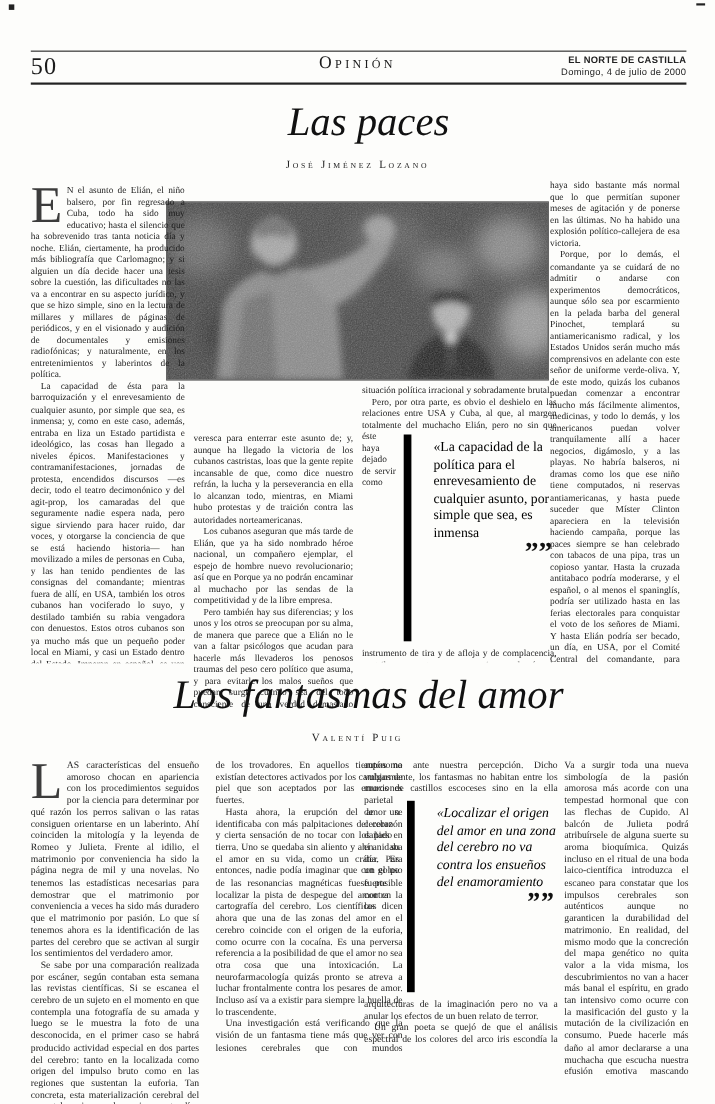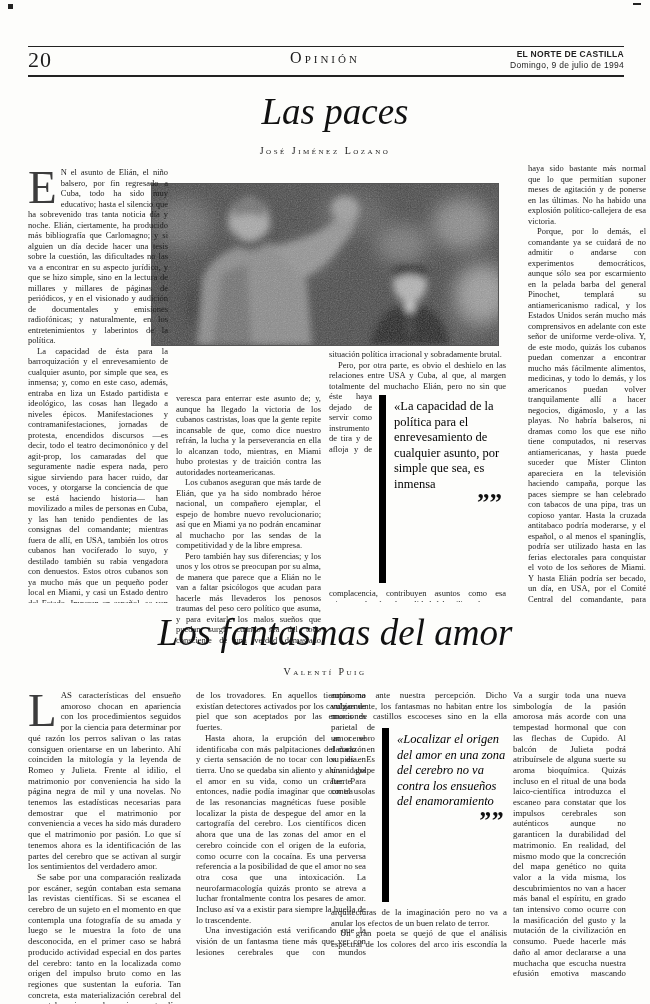--- a/index.html
+++ b/index.html
@@ -42,43 +42,43 @@
   .col p{margin:0;}
   .col p + p{text-indent:9px;}
   .dropcap{
     float:left;font-size:47px;line-height:39px;
     padding:1px 4px 0 0;color:#3c3c3c;
   }
   
   .pq-spacer{float:right;width:0;}
   .pullquote{
     float:right;clear:right;position:relative;
-    padding:6px 0 0 15px;margin:2px 0 3px 7px;
+    padding:6px 0 0 27px;margin:2px 0 3px 7px;
   }
   .pq-bar{position:absolute;left:0;top:2px;bottom:2px;width:7px;background:#000;}
   .pq-text{font-size:12.5px;line-height:15.5px;color:#000;text-align:left;}
   .pq-close{font-size:25px;line-height:22px;text-align:right;font-weight:bold;color:#111;padding-right:4px;}
   
   .photo{position:absolute;left:152px;top:184px;width:346px;height:161px;background:#444;outline:1px solid #555;}
   .photo svg{display:block;}
 </style>
 </head>
 <body>
 
 <div class="page">
 
   <div class="reg-mark" style="left:8px;top:4px;width:5px;height:5px;"></div>
   <div class="reg-mark" style="right:9px;top:3px;width:8px;height:2px;"></div>
 
   <div class="rule rule-top"></div>
-  <div class="page-number">20</div>
+  <div class="page-number">50</div>
   <div class="section-title">Opinión</div>
   <div class="mast-right">
     <div class="paper-name">EL NORTE DE CASTILLA</div>
-    <div class="paper-date">Domingo, 9 de julio de 1994</div>
+    <div class="paper-date">Domingo, 4 de julio de 2000</div>
   </div>
   <div class="rule rule-bottom"></div>
 
   <div class="art-title" style="top:92px;">Las paces</div>
   <div class="art-byline" style="top:145px;">José Jiménez Lozano</div>
 
   <div class="photo">
     <svg width="346" height="161" viewBox="0 0 346 161">
       <defs>
         <filter id="blur10" x="-30%" y="-30%" width="160%" height="160%">
@@ -129,37 +129,37 @@
 
   <div class="col" style="left:28px;top:167px;width:140px;height:436px;">
     <span class="dropcap">E</span>
     <p>N el asunto de Elián, el niño balsero, por fin regresado a Cuba, todo ha sido muy educativo; hasta el silencio que ha sobrevenido tras tanta noticia día y noche. Elián, ciertamente, ha producido más bibliografía que Carlomagno; y si alguien un día decide hacer una tesis sobre la cuestión, las dificultades no las va a encontrar en su aspecto jurídico, y que se hizo simple, sino en la lectura de millares y millares de páginas de periódicos, y en el visionado y audición de documentales y emisiones radiofónicas; y naturalmente, en los entretenimientos y laberintos de la política.</p>
     <p>La capacidad de ésta para la barroquización y el enrevesamiento de cualquier asunto, por simple que sea, es inmensa; y, como en este caso, además, entraba en liza un Estado partidista e ideológico, las cosas han llegado a niveles épicos. Manifestaciones y contramanifestaciones, jornadas de protesta, encendidos discursos —es decir, todo el teatro decimonónico y del agit-prop, los camaradas del que seguramente nadie espera nada, pero sigue sirviendo para hacer ruido, dar voces, y otorgarse la conciencia de que se está haciendo historia— han movilizado a miles de personas en Cuba, y las han tenido pendientes de las consignas del comandante; mientras fuera de allí, en USA, también los otros cubanos han vociferado lo suyo, y destilado también su rabia vengadora con denuestos. Estos otros cubanos son ya mucho más que un pequeño poder local en Miami, y casi un Estado dentro del Estado. Imperan en español, se ven allí más banderas españolas que americanas, y desde luego muchas más que en España; y los candidatos de los dos grandes partidos tienen que contar con ellos.</p>
 
   </div>
 
   <div class="col" style="left:176px;top:360px;width:145px;height:253px;margin-top:33px;">
     <p>veresca para enterrar este asunto de; y, aunque ha llegado la victoria de los cubanos castristas, loas que la gente repite incansable de que, como dice nuestro refrán, la lucha y la perseverancia en ella lo alcanzan todo, mientras, en Miami hubo protestas y de traición contra las autoridades norteamericanas.</p>
-    <p>Los cubanos aseguran que más tarde de Elián, que ya ha sido nombrado héroe nacional, un compañero ejemplar, el espejo de hombre nuevo revolucionario; así que en Miami ya no podrán encaminar al muchacho por las sendas de la competitividad y de la libre empresa.</p>
+    <p>Los cubanos aseguran que más tarde de Elián, que ya ha sido nombrado héroe nacional, un compañero ejemplar, el espejo de hombre nuevo revolucionario; así que en Porque ya no podrán encaminar al muchacho por las sendas de la competitividad y de la libre empresa.</p>
     <p>Pero también hay sus diferencias; y los unos y los otros se preocupan por su alma, de manera que parece que a Elián no le van a faltar psicólogos que acudan para hacerle más llevaderos los penosos traumas del peso cero político que asuma, y para evitarle los malos sueños que puedan surgir cuando sea del todo consciente de una verdad demasiado importante para él que todas estas historias: la pérdida de su madre, a la que en resumidas cuentas ha quitado la vida una</p>
   </div>
 
   <div class="col" style="left:329px;top:349px;width:177px;height:253px;">
     <span class="pq-spacer" style="height:42px;"></span>
     <aside class="pullquote" style="width:112px;min-height:186px;">
       <span class="pq-bar"></span>
       <div class="pq-text">«La capacidad de la política para el enrevesamiento de cualquier asunto, por simple que sea, es inmensa</div>
       <div class="pq-close">””</div>
     </aside>
     <p>situación política irracional y sobradamente brutal.</p>
     <p>Pero, por otra parte, es obvio el deshielo en las relaciones entre USA y Cuba, al que, al margen totalmente del muchacho Elián, pero no sin que éste haya dejado de servir como instrumento de tira y de afloja y de complacencia, contribuyen asuntos como esa misma nada cómoda realidad del exilio cubano en Miami, y el post-castrismo.</p>
 
   </div>
 
-  <div class="col" style="left:528px;top:163px;width:118px;height:440px;">
+  <div class="col" style="left:500px;top:163px;width:118px;height:440px;">
     <p>haya sido bastante más normal que lo que permitían suponer meses de agitación y de ponerse en las últimas. No ha habido una explosión político-callejera de esa victoria.</p>
     <p>Porque, por lo demás, el comandante ya se cuidará de no admitir o andarse con experimentos democráticos, aunque sólo sea por escarmiento en la pelada barba del general Pinochet, templará su antiamericanismo radical, y los Estados Unidos serán mucho más comprensivos en adelante con este señor de uniforme verde-oliva. Y, de este modo, quizás los cubanos puedan comenzar a encontrar mucho más fácilmente alimentos, medicinas, y todo lo demás, y los americanos puedan volver tranquilamente allí a hacer negocios, digámoslo, y a las playas. No habría balseros, ni dramas como los que ese niño tiene computados, ni reservas antiamericanas, y hasta puede suceder que Míster Clinton apareciera en la televisión haciendo campaña, porque las paces siempre se han celebrado con tabacos de una pipa, tras un copioso yantar. Hasta la cruzada antitabaco podría moderarse, y el español, o al menos el spaninglís, podría ser utilizado hasta en las ferias electorales para conquistar el voto de los señores de Miami. Y hasta Elián podría ser becado, un día, en USA, por el Comité Central del comandante, para doctorarse en Informática, y estar al tanto de lo que se vende, y de las Bolsas, y las ofertas correspondientes. Es la modernidad.</p>
   </div>
 
   <div class="art-title" style="top:613px;">Los fantasmas del amor</div>
   <div class="art-byline" style="top:666px;">Valentí Puig</div>
 
   <div class="col" style="left:28px;top:690px;width:153px;height:314px;font-size:8.8px;line-height:10.7px;">
     <span class="dropcap">L</span>
     <p>AS características del ensueño amoroso chocan en apariencia con los procedimientos seguidos por la ciencia para determinar por qué razón los perros salivan o las ratas consiguen orientarse en un laberinto. Ahí coinciden la mitología y la leyenda de Romeo y Julieta. Frente al idilio, el matrimonio por conveniencia ha sido la página negra de mil y una novelas. No tenemos las estadísticas necesarias para demostrar que el matrimonio por conveniencia a veces ha sido más duradero que el matrimonio por pasión. Lo que sí tenemos ahora es la identificación de las partes del cerebro que se activan al surgir los sentimientos del verdadero amor.</p>

